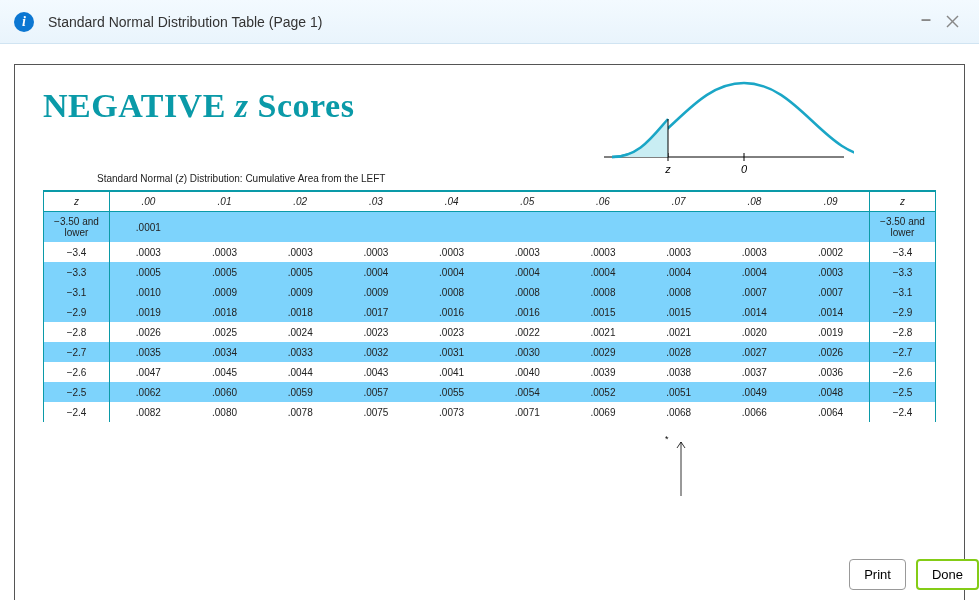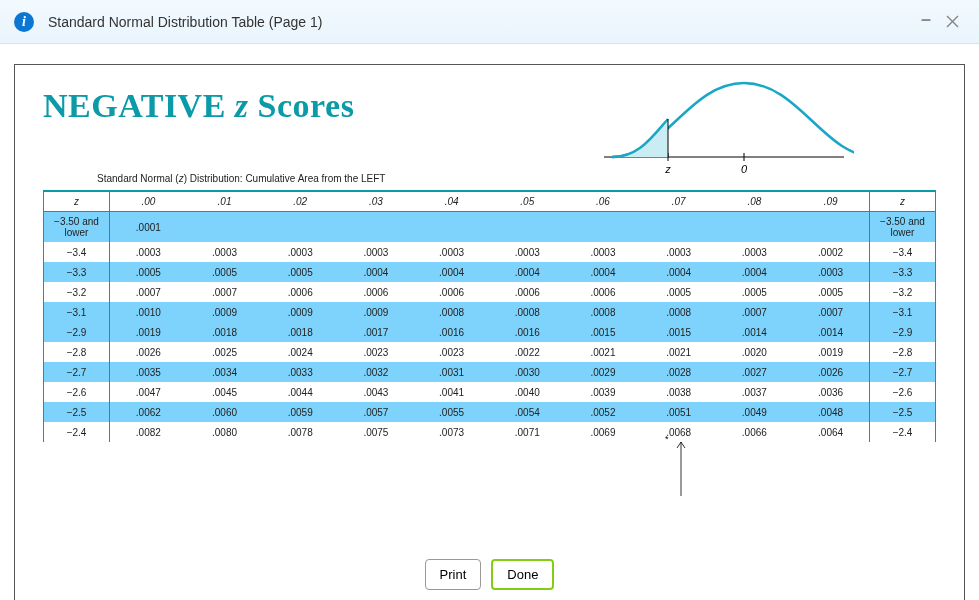--- a/index.html
+++ b/index.html
@@ -102,21 +102,21 @@
     border-right: 1px solid #0a9aa8;
     width: 66px;
   }
   table.ztable tbody tr.shade { background: #7dd3fc; }
   table.ztable tbody td { height: 20px; }
   .footer-btns {
     position: absolute;
     bottom: 10px;
     left: 0; right: 0;
     display: flex;
-    justify-content: center;
+    justify-content: flex-end;
     gap: 10px;
   }
   .btn {
     font-size: 13px;
     padding: 6px 14px;
     border: 1px solid #999;
     border-radius: 4px;
     background: #fff;
     cursor: pointer;
   }
@@ -225,34 +225,20 @@
               <td>.0005</td>
               <td>.0004</td>
               <td>.0004</td>
               <td>.0004</td>
               <td>.0004</td>
               <td>.0004</td>
               <td>.0004</td>
               <td>.0003</td>
               <td class="z-col-r">−3.3</td>
             </tr>
-            <tr>
-              <td class="z-col">−3.2</td>
-              <td>.0007</td>
-              <td>.0007</td>
-              <td>.0006</td>
-              <td>.0006</td>
-              <td>.0006</td>
-              <td>.0006</td>
-              <td>.0006</td>
-              <td>.0005</td>
-              <td>.0005</td>
-              <td>.0005</td>
-              <td class="z-col-r">−3.2</td>
-            </tr>
             <tr class="shade">
               <td class="z-col">−3.1</td>
               <td>.0010</td>
               <td>.0009</td>
               <td>.0009</td>
               <td>.0009</td>
               <td>.0008</td>
               <td>.0008</td>
               <td>.0008</td>
               <td>.0008</td>

